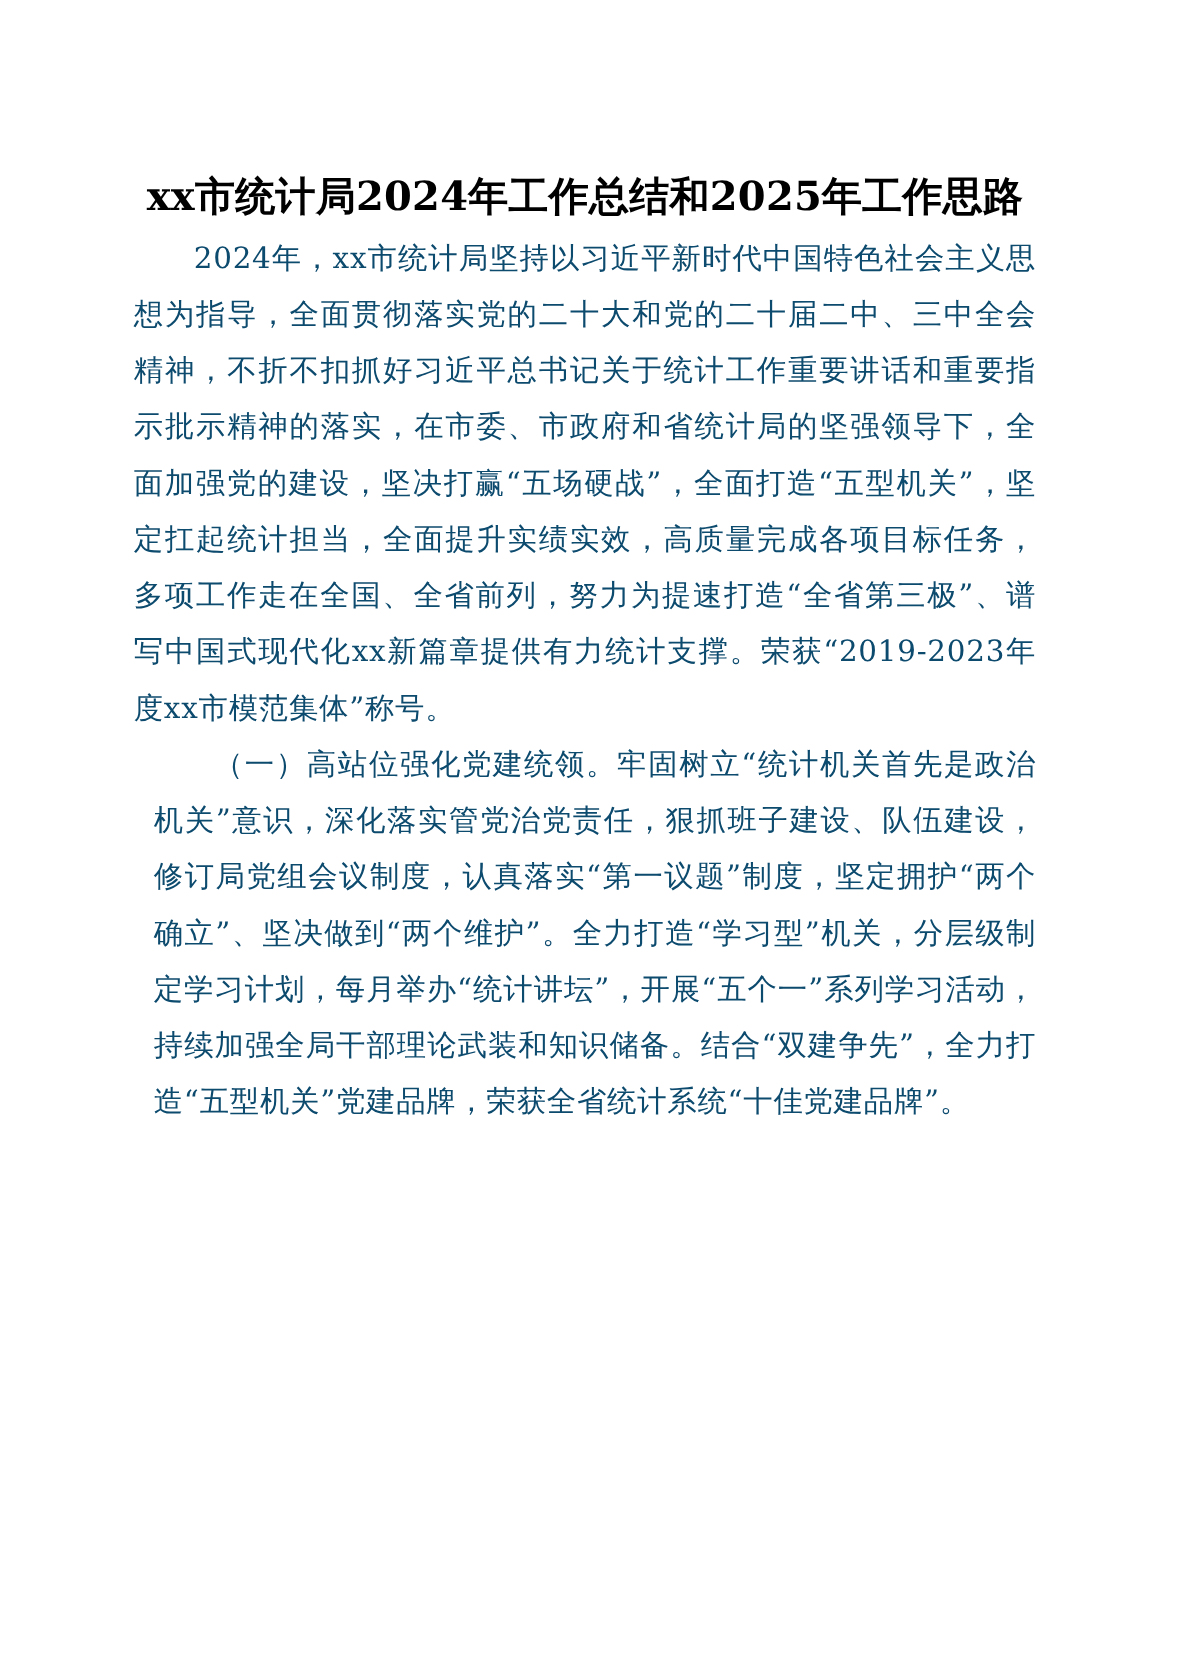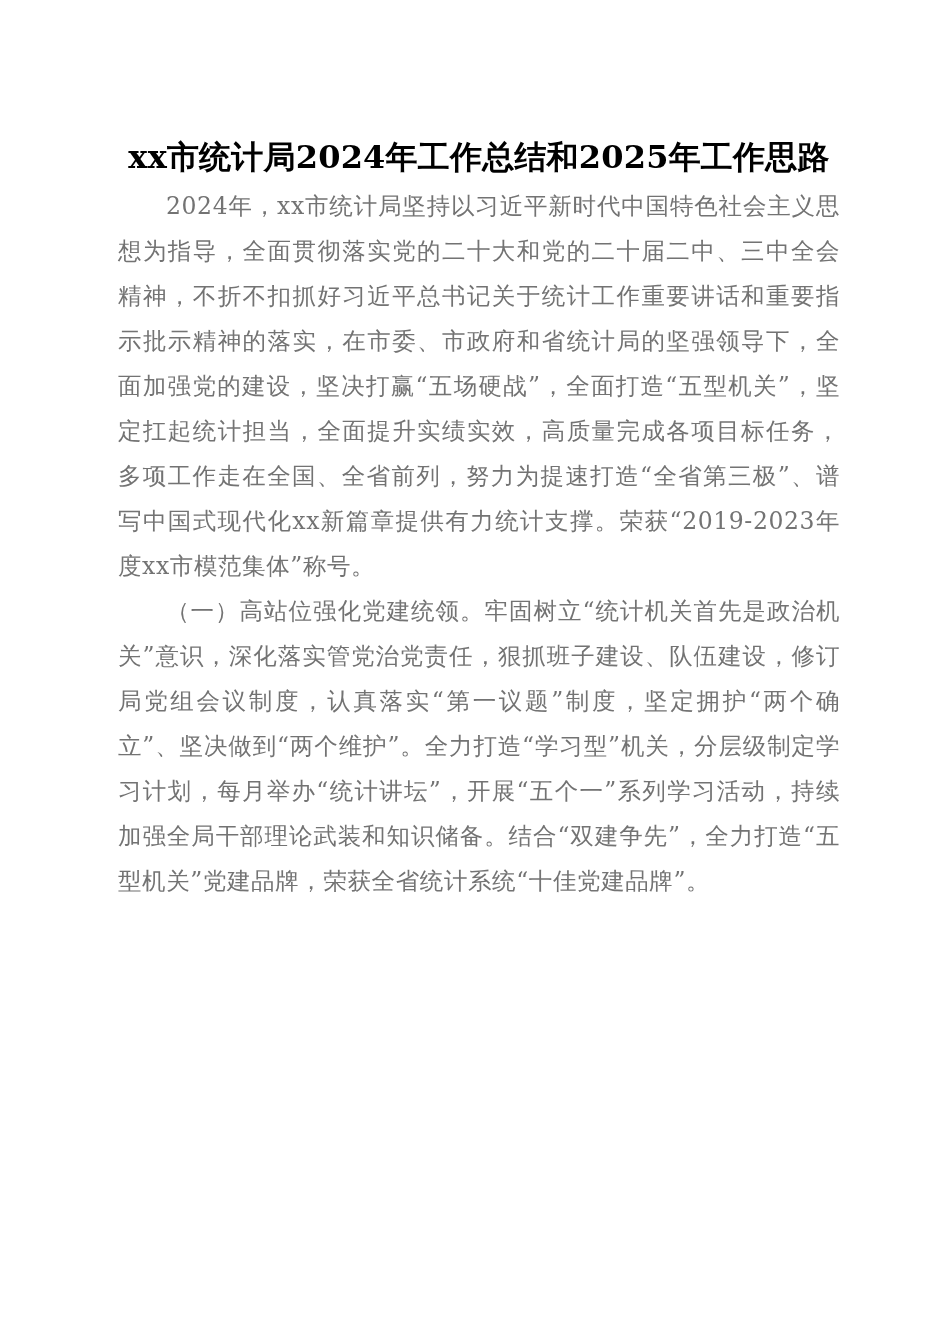--- a/index.html
+++ b/index.html
@@ -22,21 +22,21 @@
     left: 0;
     top: 0;
     width: 950px;
     height: 1344px;
     background: #ffffff;
     box-sizing: border-box;
   }
 
   .content {
     position: absolute;
-    left: 118px;
+    left: 107px;
     top: 0;
     width: 722px;
   }
 
   
   .doc-title {
     margin: 0;
     padding-top: 133px;
     font-family: "DejaVu Serif", "Liberation Serif", serif;
     font-weight: bold;
@@ -64,27 +64,28 @@
   
   .body-para {
     margin: 0;
     padding-top: 3px;
     font-family: "DejaVu Serif", "Liberation Serif", serif;
     font-size: 23.5px;
     line-height: 45px;
     text-align: justify;
     text-justify: inter-character;
     text-indent: 48px;
-    color: #737373;
+    color: #0c4a6e;
     word-break: break-all;
     letter-spacing: 0.6px;
   }
 
   .body-para + .body-para {
     padding-top: 0;
+    margin-left: 16px;
   }
 </style>
 </head>
 <body>
 
 <div class="page">
   <div class="content">
 
     <h1 class="doc-title" id="title-el">xx市统计局2024年工作总结和2025年工作思路</h1>
 

